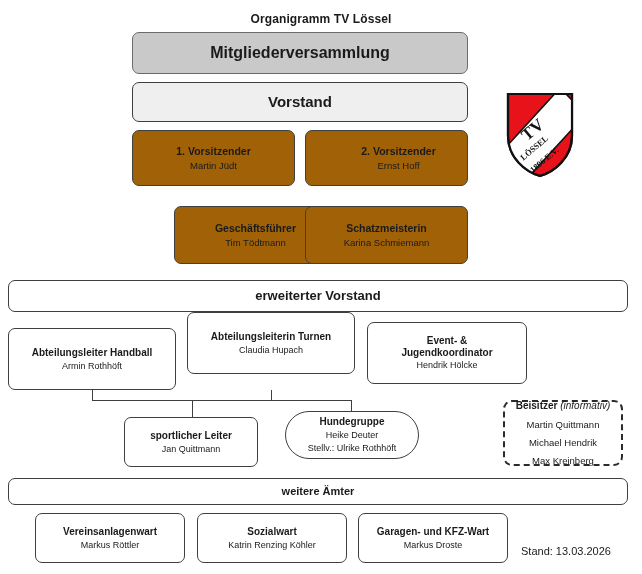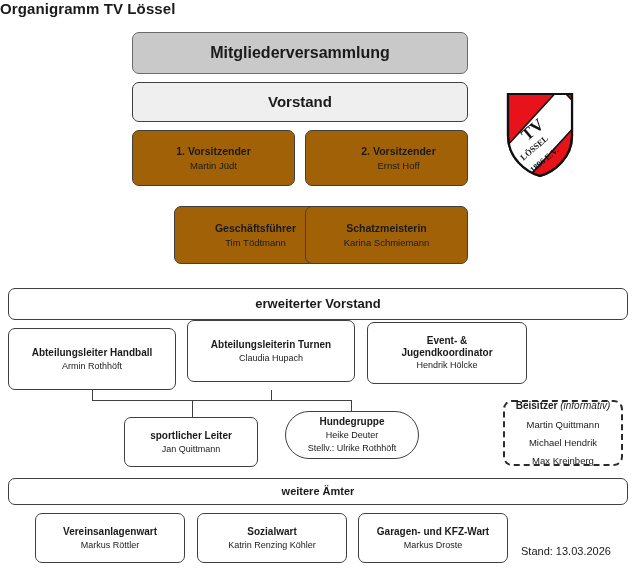--- a/index.html
+++ b/index.html
@@ -19,24 +19,24 @@
   #chart-root {
     position: absolute;
     left: 0; top: 0;
     width: 642px;
     height: 574px;
   }
 
   .page-title {
     position: absolute;
     left: 0;
-    top: 0;
+    top: 12px;
     width: 642px;
-    text-align: left;
-    font-size: 15px;
+    text-align: center;
+    font-size: 12px;
     font-weight: bold;
     letter-spacing: 0.1px;
   }
 
   
   .node {
     position: absolute;
     box-sizing: border-box;
     border: 1.2px solid #3f3f3f;
     border-radius: 7px;
@@ -166,29 +166,29 @@
   </div>
   <div class="node" style="left:135px; top:206px; width:163px; height:58px;margin-left:39px;">
     <span class="role">Geschäftsführer</span>
     <span class="person">Tim Tödtmann</span>
   </div>
   <div class="node" style="left:305px; top:206px; width:163px; height:58px;">
     <span class="role">Schatzmeisterin</span>
     <span class="person">Karina Schmiemann</span>
   </div>
 
-  <div class="node wide-white" style="left:8px; top:288px; width:620px; height:32px;align-items:center;">
+  <div class="node wide-white" style="left:8px; top:280px; width:620px; height:32px;align-items:center;">
     <span class="role">erweiterter Vorstand</span>
   </div>
 
   <div class="node plain-white" style="left:8px; top:328px; width:168px; height:62px;">
     <span class="role">Abteilungsleiter Handball</span>
     <span class="person">Armin Rothhöft</span>
   </div>
-  <div class="node plain-white" style="left:187px; top:320px; width:168px; height:62px;">
+  <div class="node plain-white" style="left:187px; top:312px; width:168px; height:62px;">
     <span class="role">Abteilungsleiterin Turnen</span>
     <span class="person">Claudia Hupach</span>
   </div>
   <div class="node plain-white" style="left:367px; top:322px; width:160px; height:62px;">
     <span class="role">Event- &amp;</span>
     <span class="role">Jugendkoordinator</span>
     <span class="person">Hendrik Hölcke</span>
   </div>
 
   <div class="conn v" style="left:92px; top:390px; height:11px;"></div>

